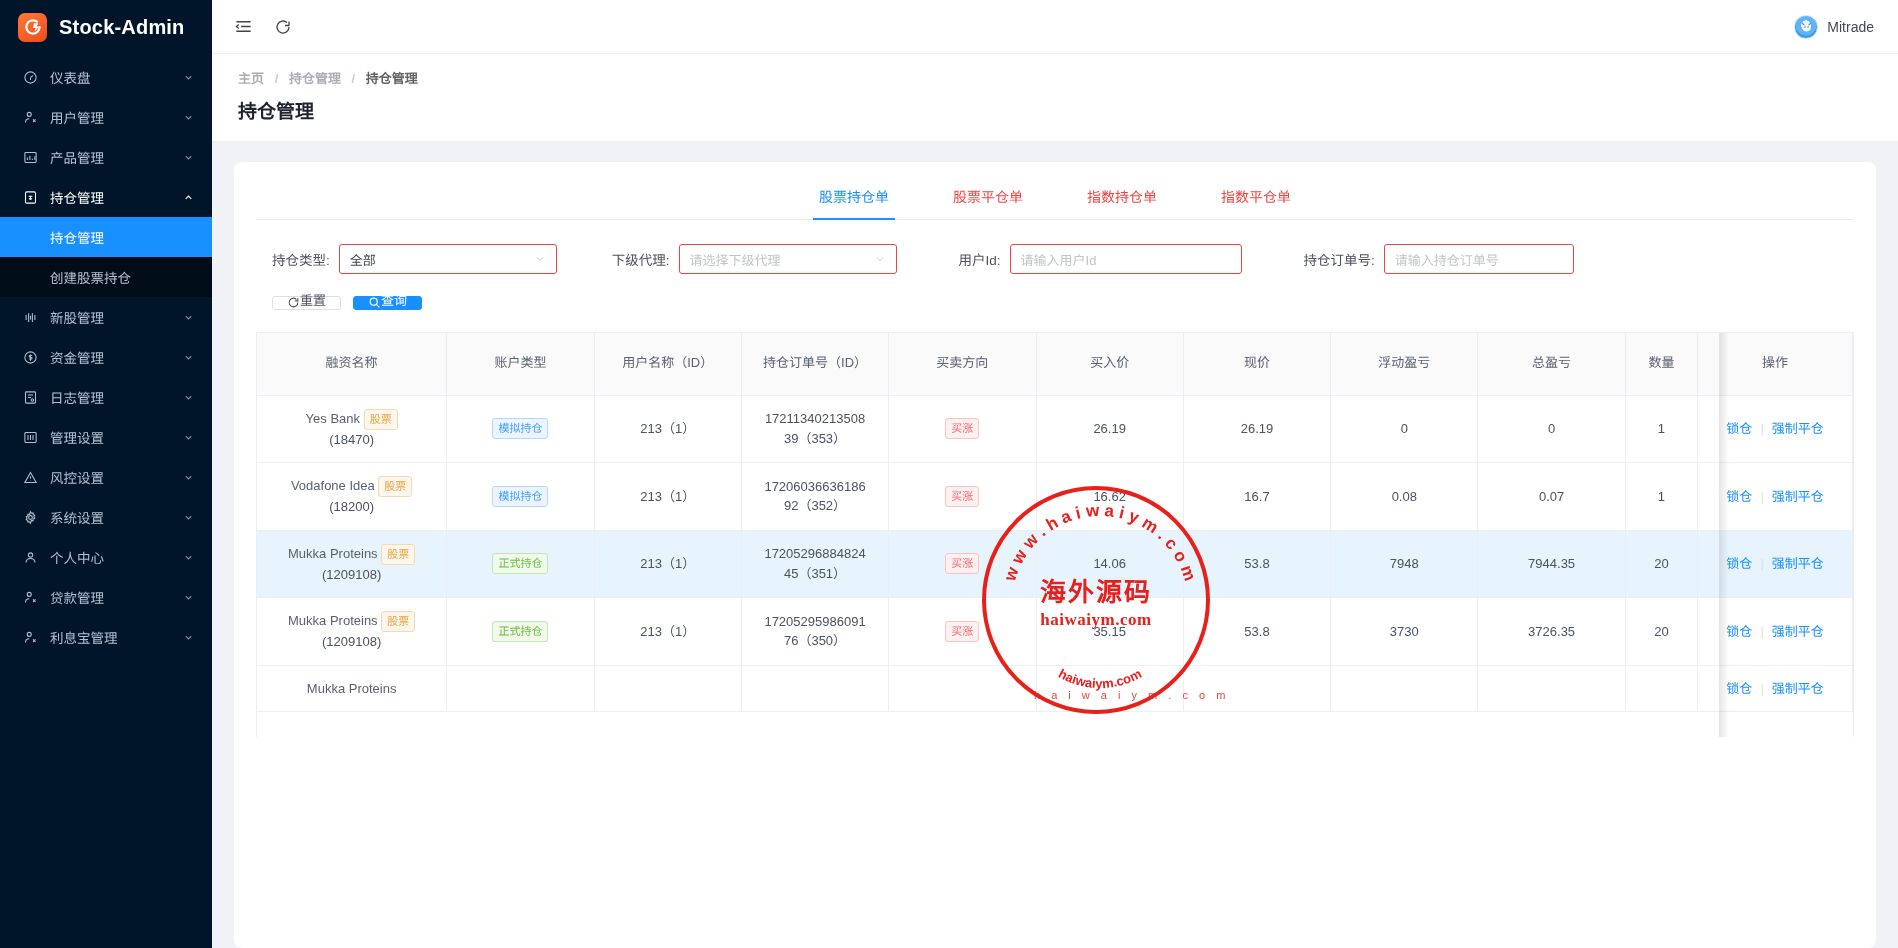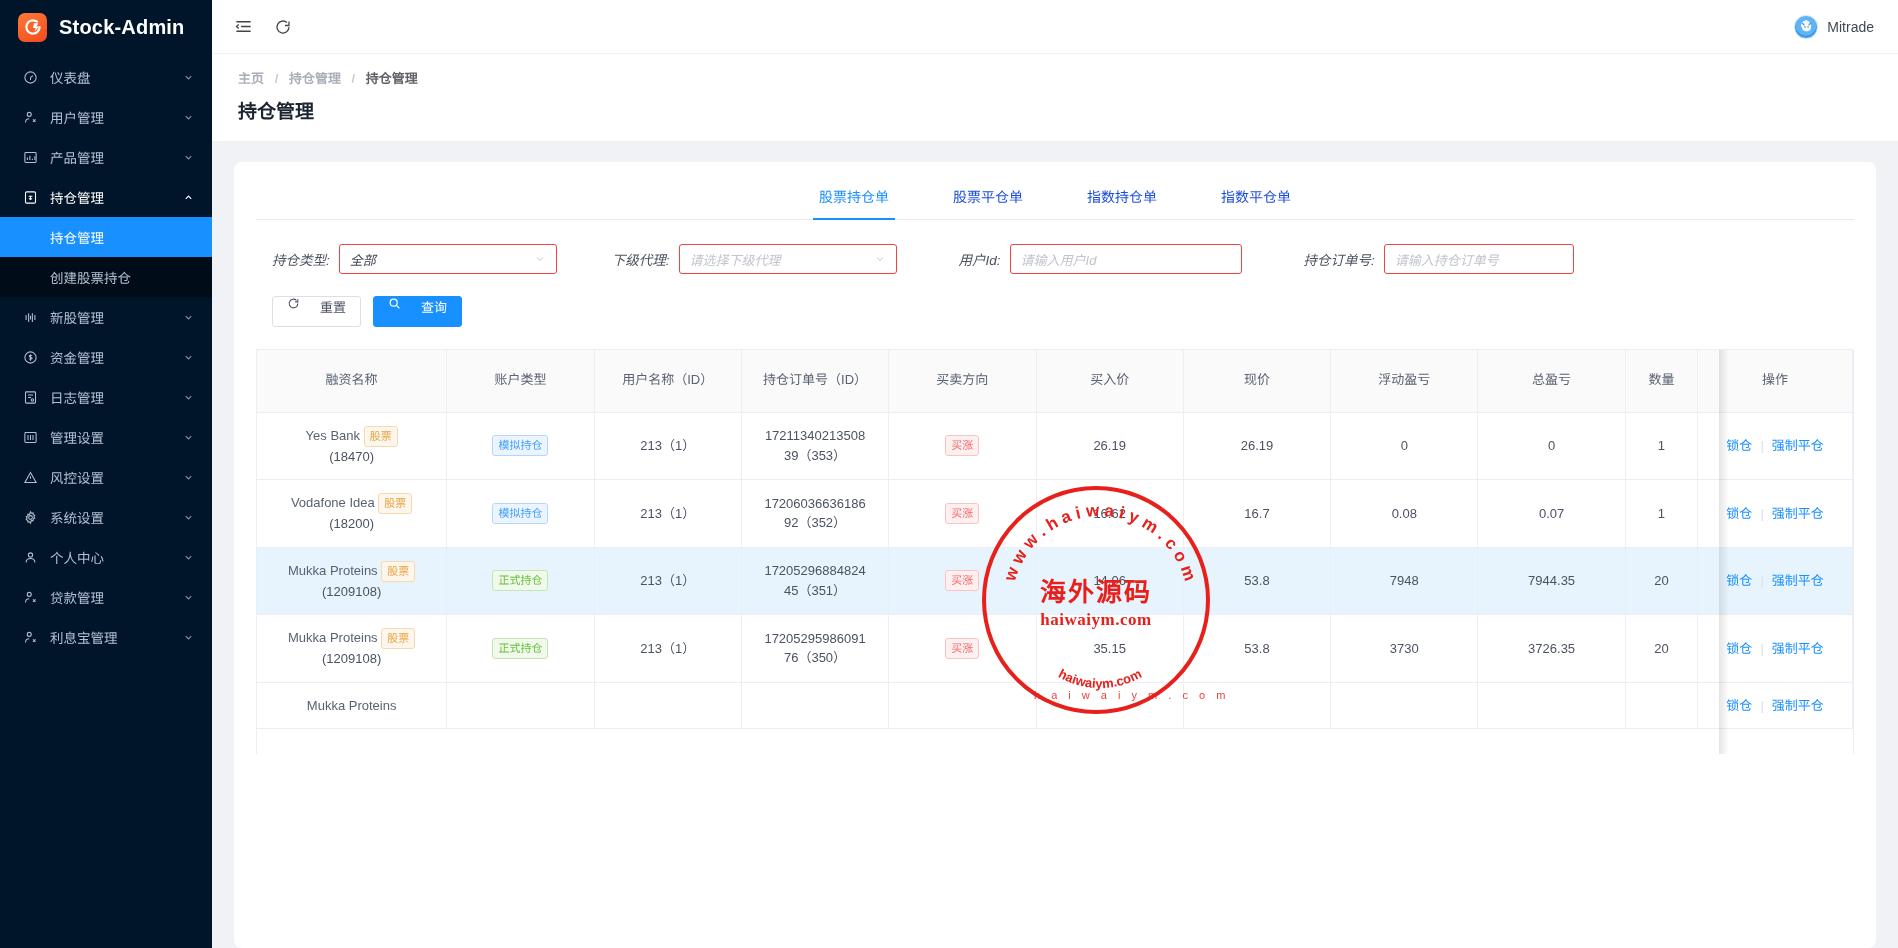--- a/index.html
+++ b/index.html
@@ -150,41 +150,41 @@
   .tabs {
     display: flex;
     justify-content: center;
     gap: 60px;
     border-bottom: 1px solid #e8eaec;
     padding-top: 14px;
   }
   .tab {
     padding: 10px 2px 13px 2px;
     font-size: 14px;
-    color: #1d4ed8;
+    color: #ef4444;
     cursor: pointer;
     position: relative;
     white-space: nowrap;
   }
   .tab.active { color: #1890ff; }
   .tab.active::after {
     content: "";
     position: absolute;
     left: -4px; right: -4px; bottom: -1px;
     height: 2px; background: #1890ff;
   }
 
   
   .filters {
     display: flex;
     align-items: center;
     padding: 24px 8px 0 16px;
     gap: 0;
   }
-  .filter-item { display: flex; align-items: center; font-style: italic; }
+  .filter-item { display: flex; align-items: center; }
   .filter-label {
     font-size: 13.5px;
     color: #4b5260;
     white-space: nowrap;
     margin-right: 9px;
   }
   .ctrl {
     height: 30px;
     border: 1px solid #ef4444;
     border-radius: 3px;
@@ -204,23 +204,23 @@
   }
   .w-sel { width: 218px; }
   .w-sel2 { width: 218px; }
   .w-inp { width: 232px; }
   .w-inp2 { width: 190px; }
   .gap-a { width: 55px; }
   .gap-b { width: 62px; }
 
   .btn-row { display: flex; gap: 12px; padding: 22px 0 0 16px; }
   .btn {
-    height: 31px;
+    height: 14px;
     border-radius: 3px;
-    display: flex; align-items: flex-start; gap: 20px;
+    display: flex; align-items: flex-end; gap: 0;
     padding: 0 14px;
     font-size: 13px;
     cursor: pointer;
     white-space: nowrap;
   }
   .btn-default { border: 1px solid #dcdfe6; background: #fff; color: #4b5260; }
   .btn-primary { background: #1890ff; border: 1px solid #1890ff; color: #fff; }
   .btn svg { display:block; }
 
   

